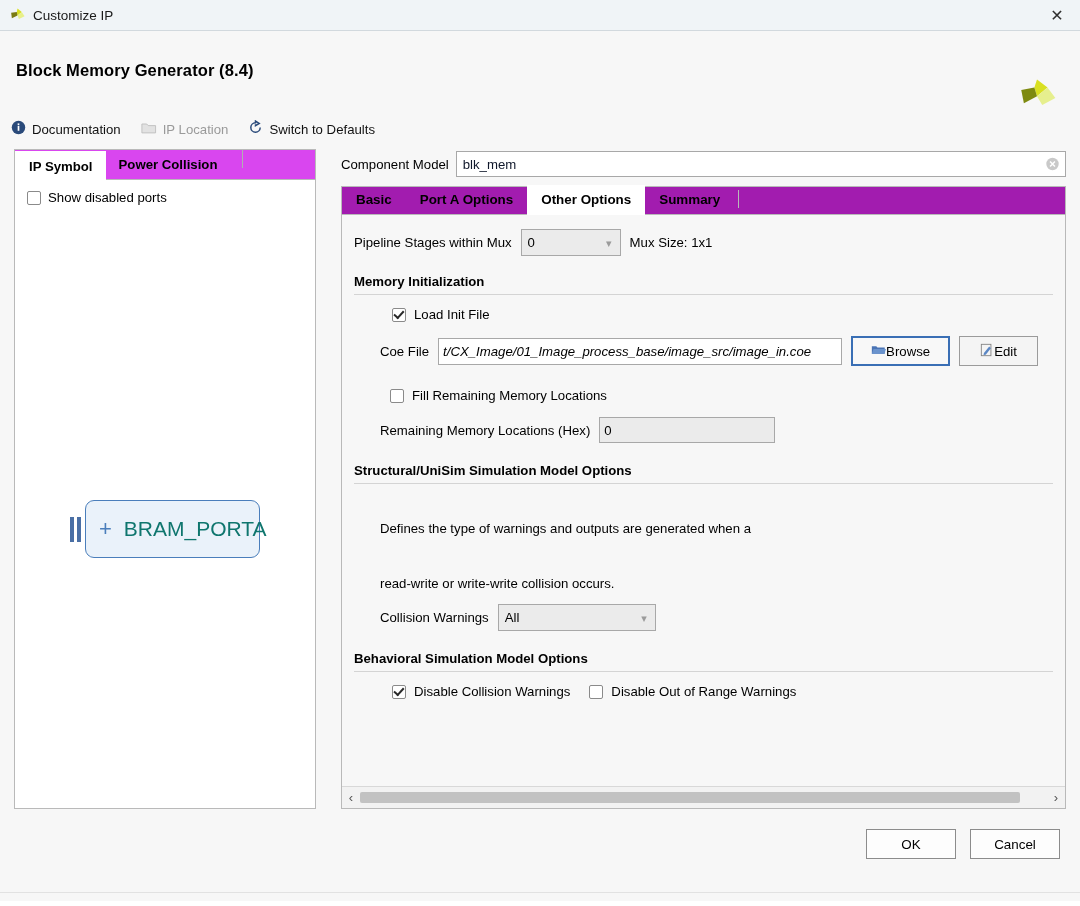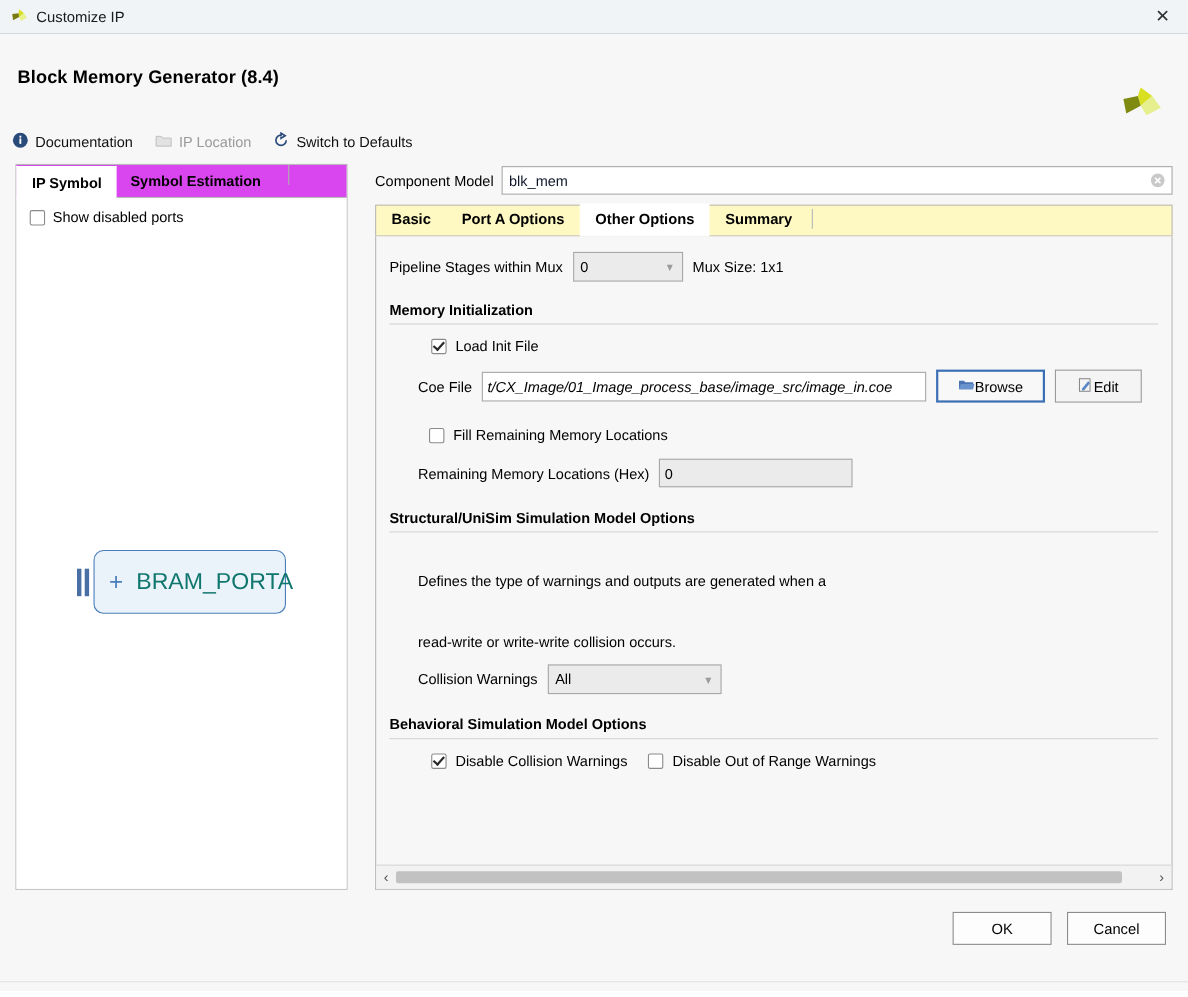--- a/index.html
+++ b/index.html
@@ -161,21 +161,21 @@
     transform: translateY(-50%);
     width: 15px; height: 15px;
     display:flex; align-items:center; justify-content:center;
     cursor: default;
   }
 
   
   .rp-tabbar {
     display: flex; align-items: flex-end;
     height: 29px;
-    background: #fef9c3;
+    background: #a21caf;
     border: 1px solid #b9b9b9;
     border-bottom: 1px solid #b9b9b9;
   }
   .rp-tab {
     height: 29px; line-height: 29px;
     padding: 0 14px;
     font-size: 13.4px; font-weight: bold;
     cursor: default;
   }
   .rp-tab.active {
@@ -367,21 +367,21 @@
     </span>
     <span>Switch to Defaults</span>
   </div>
 </div>
 
 <div class="body-wrap">
 
   <div class="left-panel">
     <div class="lp-tabbar">
       <div class="lp-tab active">IP Symbol</div>
-      <div class="lp-tab">Symbol Estimation</div>
+      <div class="lp-tab">Power Collision</div>
       <div class="lp-tab-sep"></div>
     </div>
     <div class="lp-content">
       <div class="lp-check-row">
         <span class="cbox"></span>
         <span>Show disabled ports</span>
       </div>
 
       <div class="symbol-wrap">
         <span class="port-bars">

